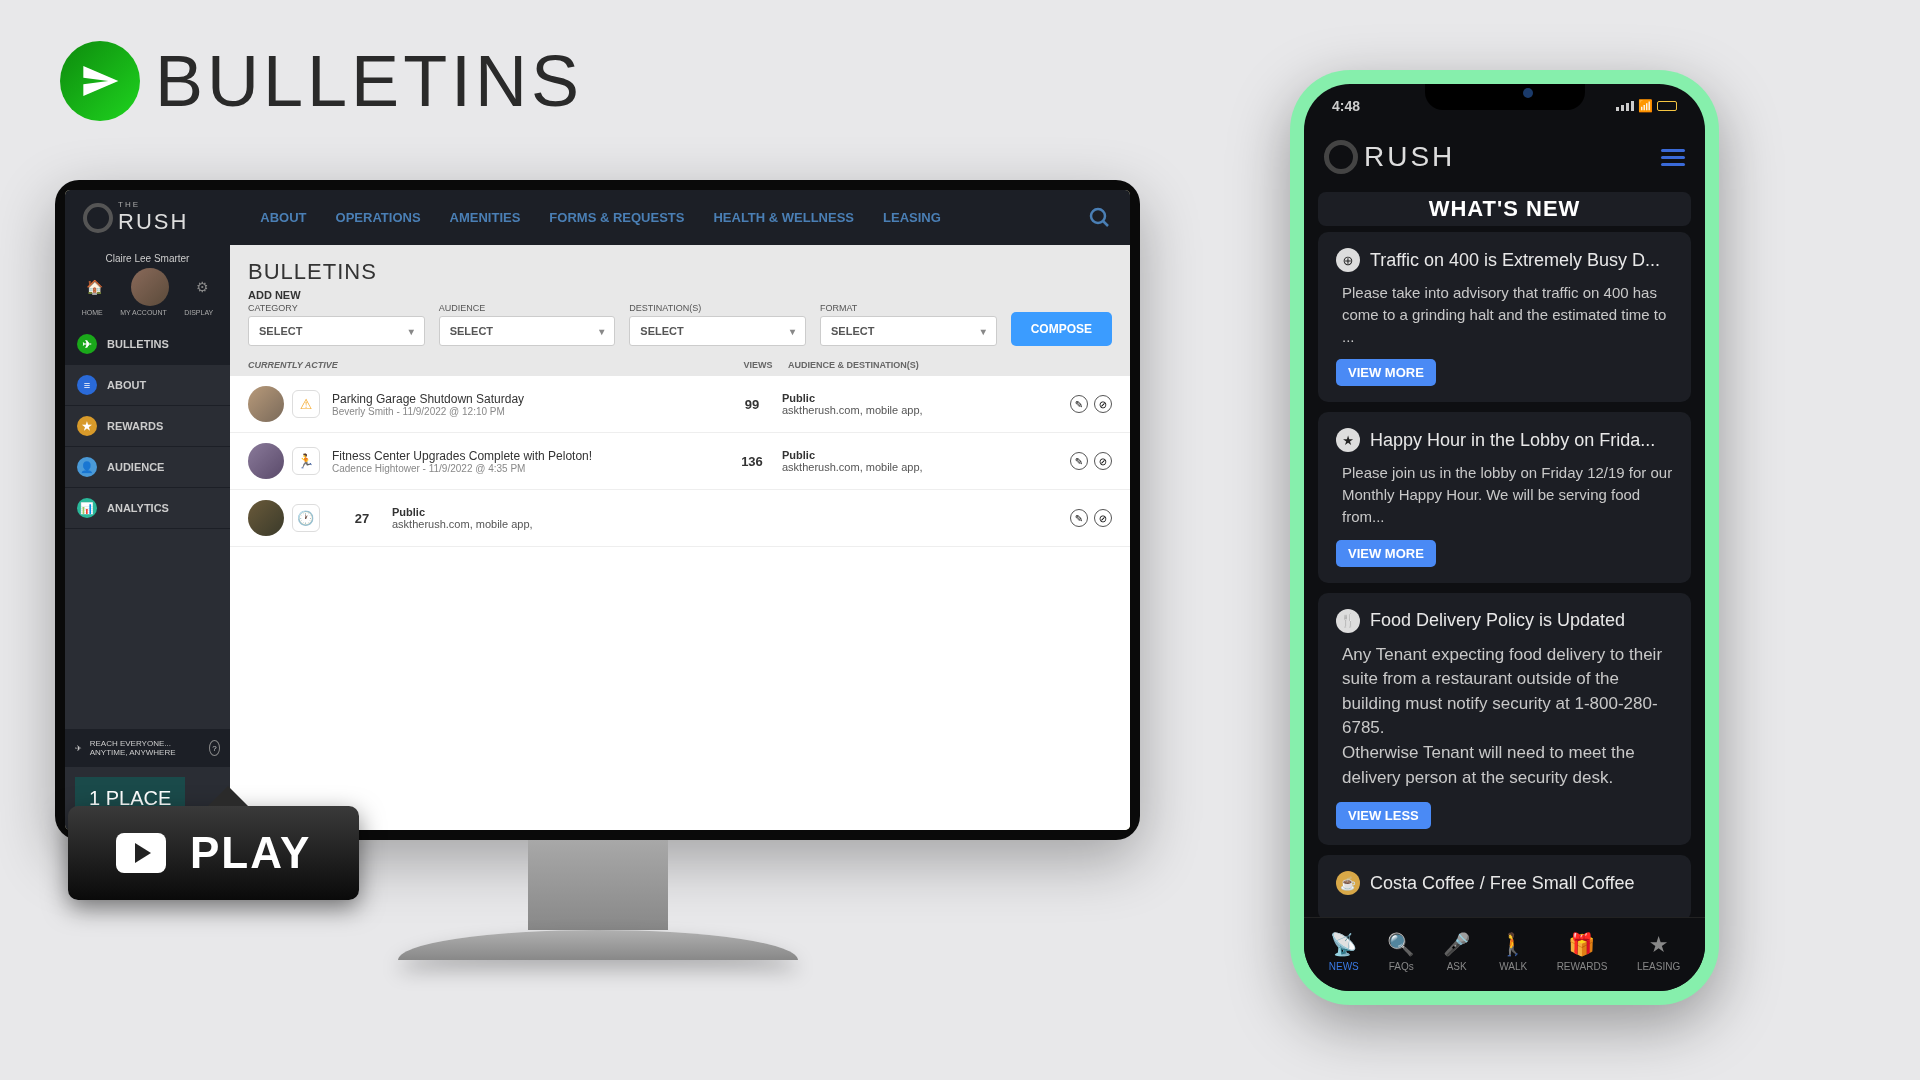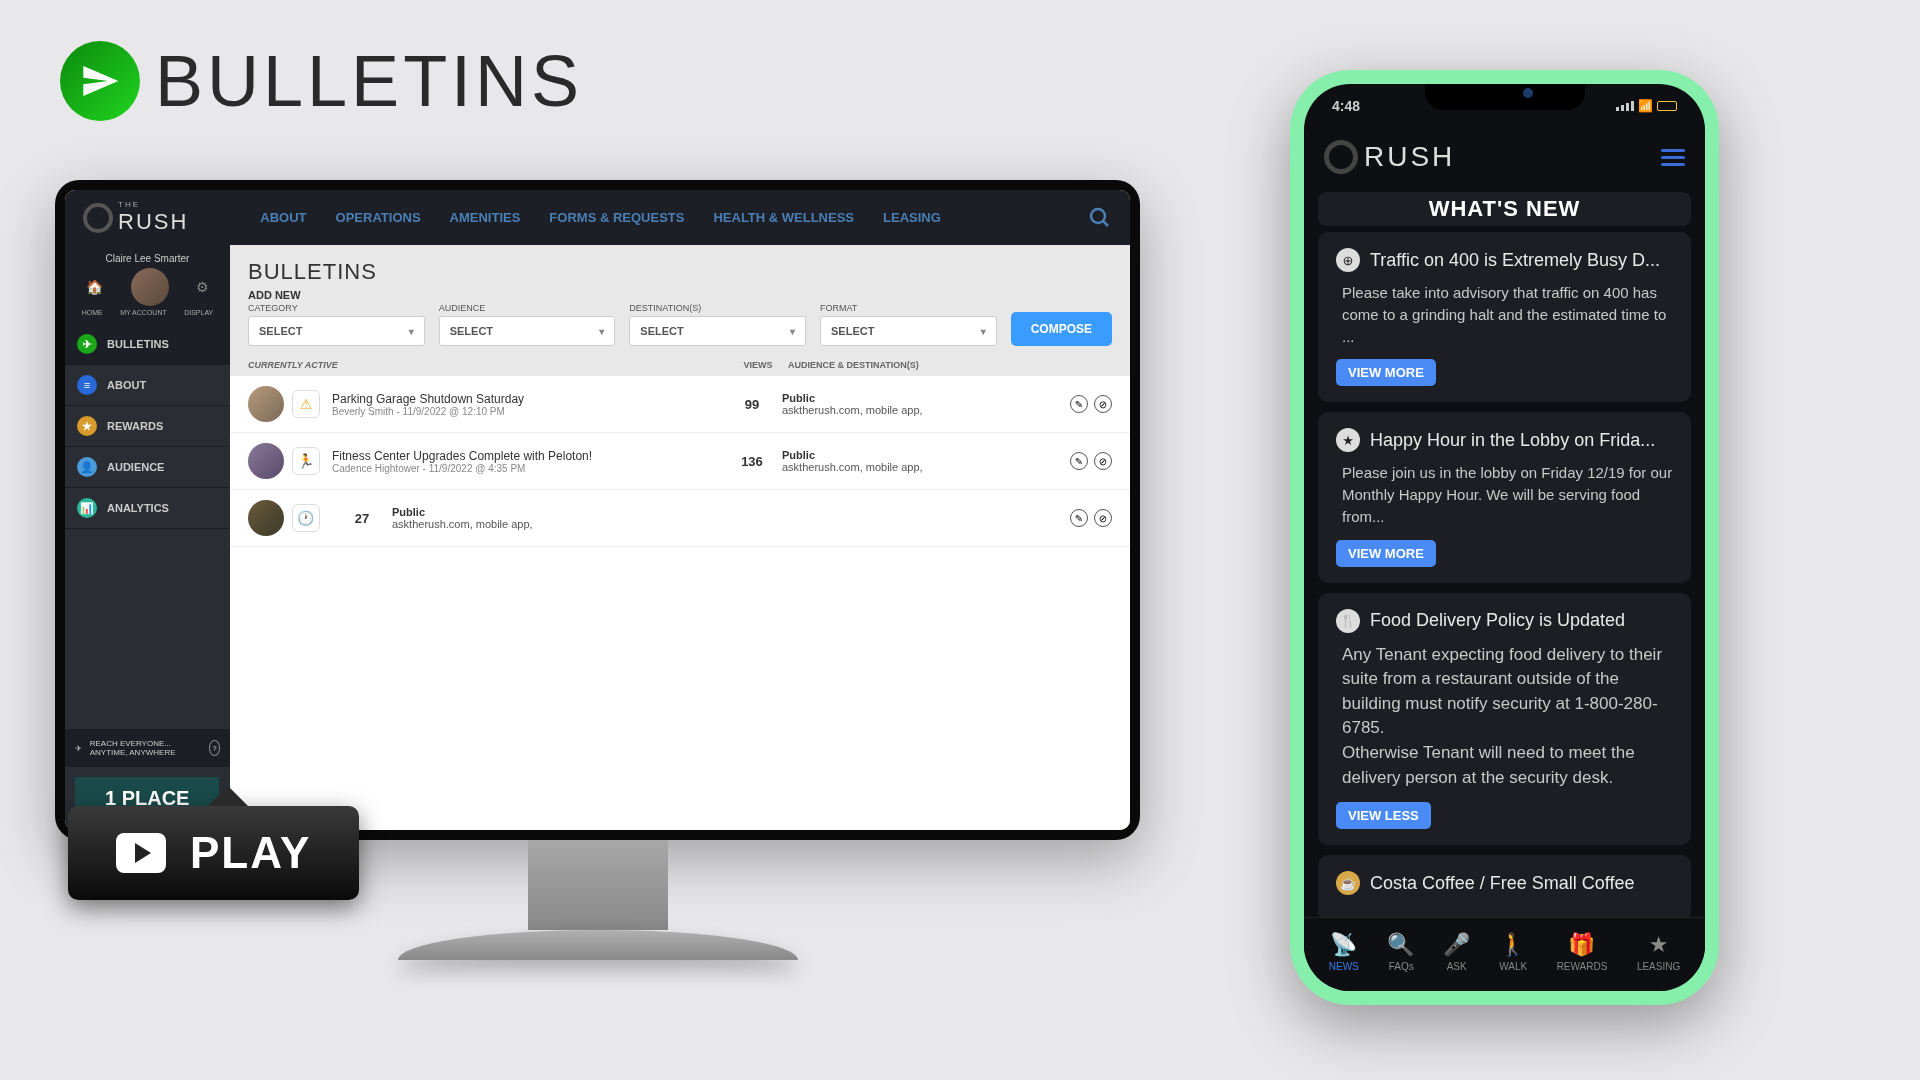--- a/index.html
+++ b/index.html
@@ -7,21 +7,21 @@
 
 
 .page-title { position: absolute; top: 40px; left: 60px; display: flex; align-items: center; gap: 15px; }
 .title-icon { width: 80px; height: 80px; background: linear-gradient(135deg, #0d8a0d, #1fd41f); border-radius: 50%; display: flex; align-items: center; justify-content: center; }
 .title-icon svg { width: 40px; height: 40px; fill: white; }
 .title-text { font-size: 72px; font-weight: 400; letter-spacing: 4px; color: #2a2a2a; }
 
 
 .monitor-wrap { position: absolute; top: 180px; left: 55px; }
 .monitor-screen { width: 1085px; height: 660px; background: #0a0a0a; border-radius: 24px; padding: 10px; box-shadow: 0 20px 60px rgba(0,0,0,0.3); }
-.monitor-inner { width: 100%; height: 100%; background: #fef9c3; border-radius: 10px; overflow: hidden; position: relative; }
+.monitor-inner { width: 100%; height: 100%; background: #fef9c3; border-radius: 5px; overflow: hidden; position: relative; }
 .monitor-stand { width: 140px; height: 90px; background: linear-gradient(180deg, #a8a8a8, #888); margin: 0 auto; }
 .monitor-base { width: 400px; height: 30px; background: linear-gradient(180deg, #b0b0b0, #888); margin: 0 auto; border-radius: 50% / 100% 100% 0 0; box-shadow: 0 10px 20px rgba(0,0,0,0.25); }
 
 
 .d-header { height: 55px; background: #1c1f26; display: flex; align-items: center; padding: 0 18px; gap: 10px; }
 .d-logo { display: flex; align-items: center; gap: 5px; }
 .d-logo-circle { width: 30px; height: 30px; border: 4px solid #555; border-radius: 50%; }
 .d-logo-text { color: #ddd; font-size: 22px; font-weight: 300; letter-spacing: 2px; }
 .d-logo-the { color: #aaa; font-size: 8px; letter-spacing: 2px; display: block; line-height: 1; }
 .d-nav { display: flex; gap: 5px; margin-left: 50px; flex: 1; }
@@ -35,21 +35,21 @@
 .d-user-name { color: #ccc; font-size: 10px; margin-bottom: 4px; }
 .d-user-row { display: flex; align-items: center; justify-content: space-around; }
 .d-avatar { width: 38px; height: 38px; border-radius: 50%; background: linear-gradient(135deg, #8a6a5a, #5a4a3a); }
 .d-user-labels { display: flex; justify-content: space-around; font-size: 7px; color: #aaa; margin-top: 3px; }
 .d-side-item { display: flex; align-items: center; gap: 10px; padding: 10px 12px; color: #ccc; font-size: 11px; font-weight: 600; cursor: pointer; border-bottom: 1px solid #1c1f26; }
 .d-side-item.active { background: #1c1f26; }
 .d-side-icon { width: 20px; height: 20px; border-radius: 50%; display: flex; align-items: center; justify-content: center; font-size: 11px; }
 .d-side-spacer { flex: 1; }
 .d-side-banner { padding: 10px; color: #ccc; font-size: 8px; display: flex; align-items: center; gap: 8px; background: #1c1f26; }
 .d-side-footer { padding: 10px; }
-.d-place-logo { background: #1a4a4a; color: white; padding: 10px 30px; font-size: 20px; font-weight: 700; display: inline-block; }
+.d-place-logo { background: #1a4a4a; color: white; padding: 10px 14px; font-size: 20px; font-weight: 400; display: inline-block; }
 
 .d-main { flex: 1; background: #fff; display: flex; flex-direction: column; }
 .d-main-head { padding: 14px 18px 8px; background: #e8e8e8; }
 .d-main-title { font-size: 22px; font-weight: 400; letter-spacing: 1px; color: #333; }
 .d-addnew { font-size: 11px; font-weight: 700; color: #333; margin-top: 4px; }
 .d-filters { display: flex; gap: 14px; align-items: flex-end; margin-top: 2px; }
 .d-filter { flex: 1; }
 .d-filter-label { font-size: 9px; color: #555; text-transform: uppercase; margin-bottom: 3px; }
 .d-select { background: white; border: 1px solid #ccc; padding: 8px 10px; font-size: 11px; font-weight: 600; color: #555; border-radius: 3px; display: flex; justify-content: space-between; align-items: center; cursor: pointer; }
 .d-compose { background: #3b9cff; color: white; padding: 10px 20px; border-radius: 5px; font-size: 12px; font-weight: 700; cursor: pointer; border: none; }

